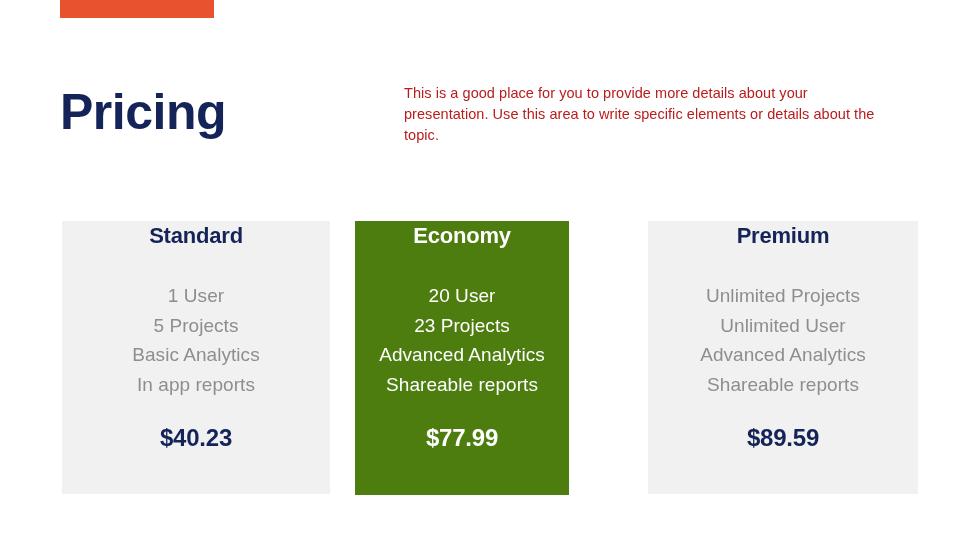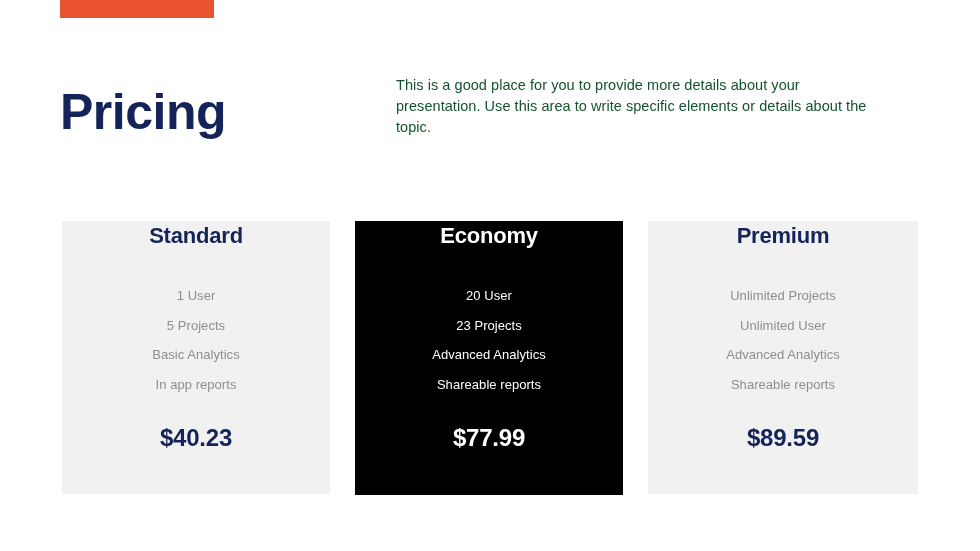--- a/index.html
+++ b/index.html
@@ -44,24 +44,24 @@
     letter-spacing: -0.5px;
     color: #152458;
     white-space: nowrap;
   }
 
   .intro-paragraph {
     position: absolute;
     left: 391px;
     top: 70px;
     width: 492px;
-    margin: 5px;
+    margin: 13px;
     font-size: 14.5px;
     line-height: 21px;
-    color: #14532d;
+    color: #b91c1c;
     letter-spacing: 0.05px;
   }
 
   
   .cards {
     position: absolute;
     left: 0;
     top: 221px;
   }
 
@@ -74,23 +74,23 @@
 
   .card-standard {
     left: 62px;
     width: 268px;
     height: 273px;
     background: #f1f1f1;
   }
 
   .card-economy {
     left: 355px;
-    width: 268px;
+    width: 214px;
     height: 274px;
-    background: #000000;
+    background: #4d7c0f;
   }
 
   .card-premium {
     left: 648px;
     width: 270px;
     height: 273px;
     background: #f1f1f1;
   }
 
   .card-title {
@@ -106,21 +106,21 @@
     color: #ffffff;
   }
 
   .feature-list {
     list-style: none;
     margin: 30px 0 0 0;
     padding: 0;
   }
 
   .feature-item {
-    font-size: 13px;
+    font-size: 19px;
     line-height: 29.5px;
     color: #8e8e8e;
     letter-spacing: 0.05px;
   }
 
   .card-economy .feature-item {
     color: #ffffff;
   }
 
   .card-price {

